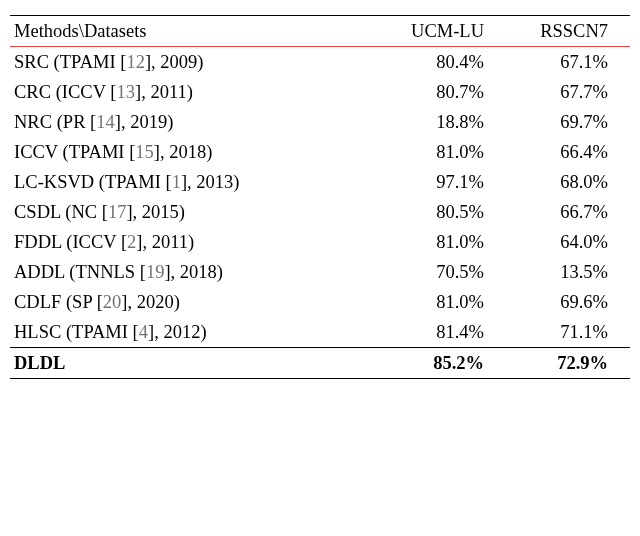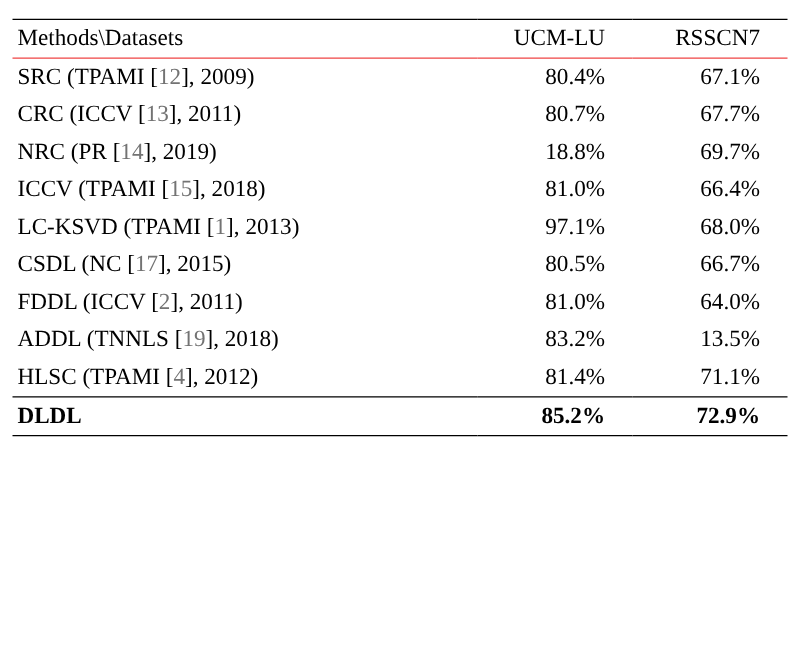--- a/index.html
+++ b/index.html
@@ -93,22 +93,27 @@
         <td class="num">80.5%</td>
         <td class="num">66.7%</td>
       </tr>
       <tr>
         <td><span>FDDL</span> (<span>ICCV</span> [<span class="cite">2</span>], <span>2011</span>)</td>
         <td class="num">81.0%</td>
         <td class="num">64.0%</td>
       </tr>
       <tr>
         <td><span>ADDL</span> (<span>TNNLS</span> [<span class="cite">19</span>], <span>2018</span>)</td>
-        <td class="num">83.2%</td>
+        <td class="num">70.5%</td>
         <td class="num">13.5%</td>
+      </tr>
+      <tr>
+        <td><span>CDLF</span> (<span>SP</span> [<span class="cite">20</span>], <span>2020</span>)</td>
+        <td class="num">81.0%</td>
+        <td class="num">69.6%</td>
       </tr>
       <tr>
         <td><span>HLSC</span> (<span>TPAMI</span> [<span class="cite">4</span>], <span>2012</span>)</td>
         <td class="num">81.4%</td>
         <td class="num">71.1%</td>
       </tr>
     </tbody>
   <tbody>
     <tr class="sep-above sep-below">
       <td class="bold">DLDL</td>

